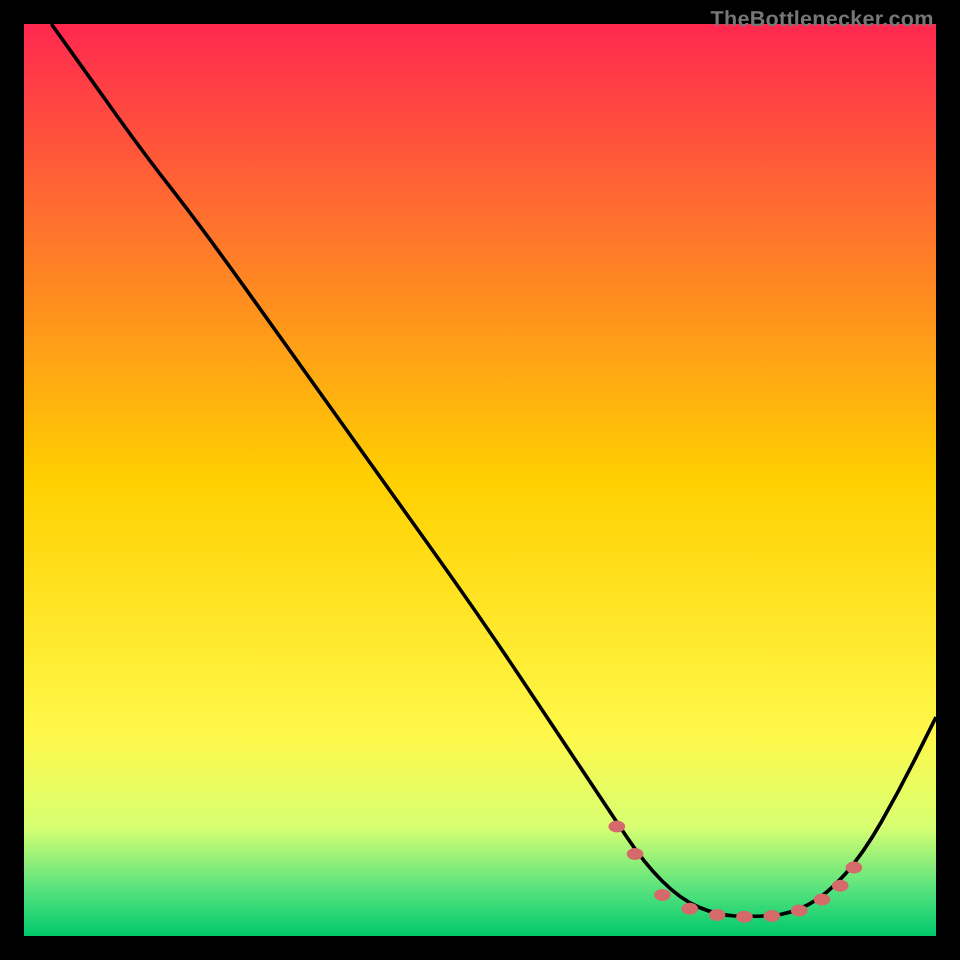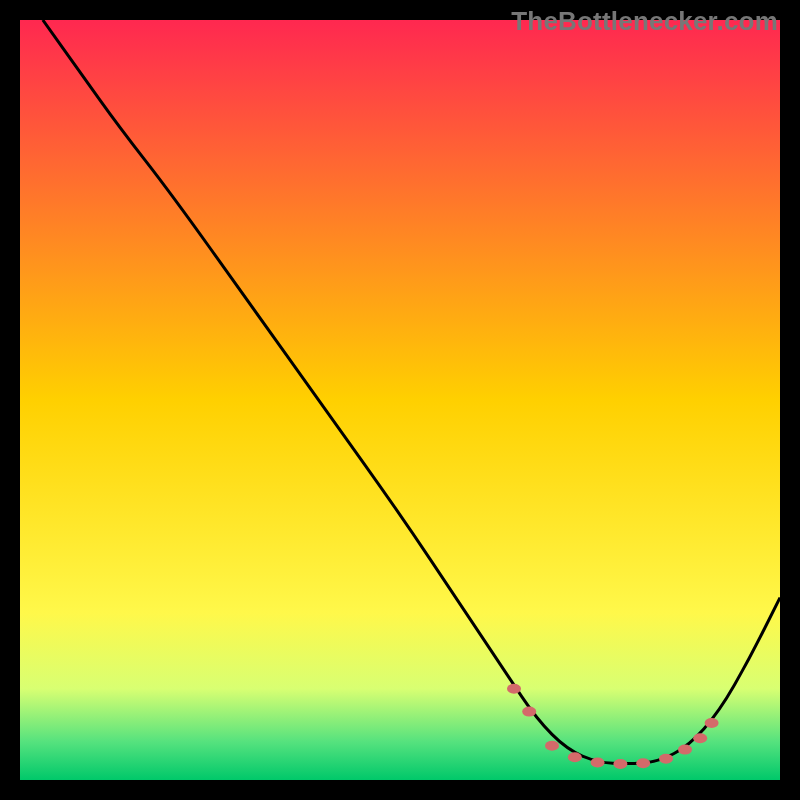--- a/index.html
+++ b/index.html
@@ -23,21 +23,21 @@
     left: 0;
     top: 0;
     width: 760px;
     height: 760px;
   }
   .watermark {
     position: absolute;
     top: 6px;
     right: 22px;
     font-family: Arial, Helvetica, sans-serif;
-    font-size: 26px;
+    font-size: 18px;
     font-weight: 600;
     color: #777777;
     letter-spacing: 0.2px;
     text-align: right;
   }
 </style>
 </head>
 <body>
 
 <div class="frame">

